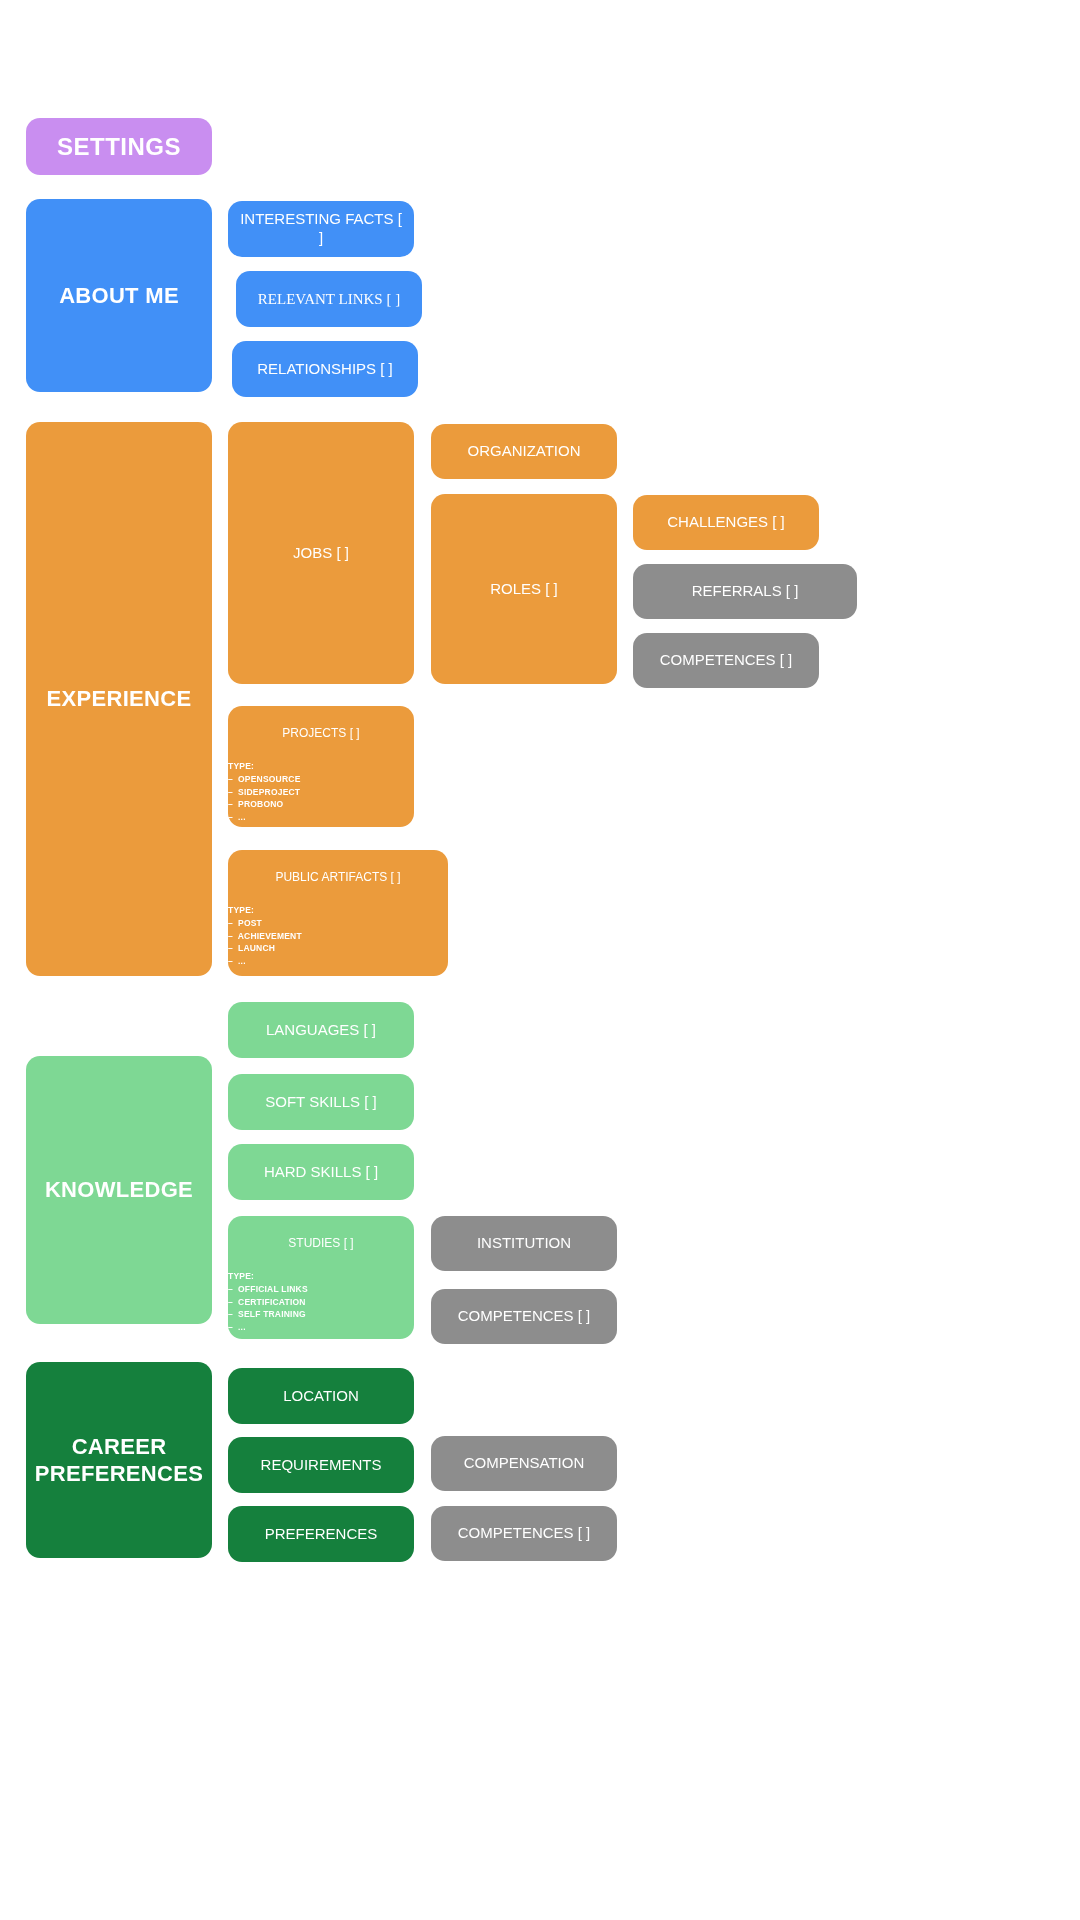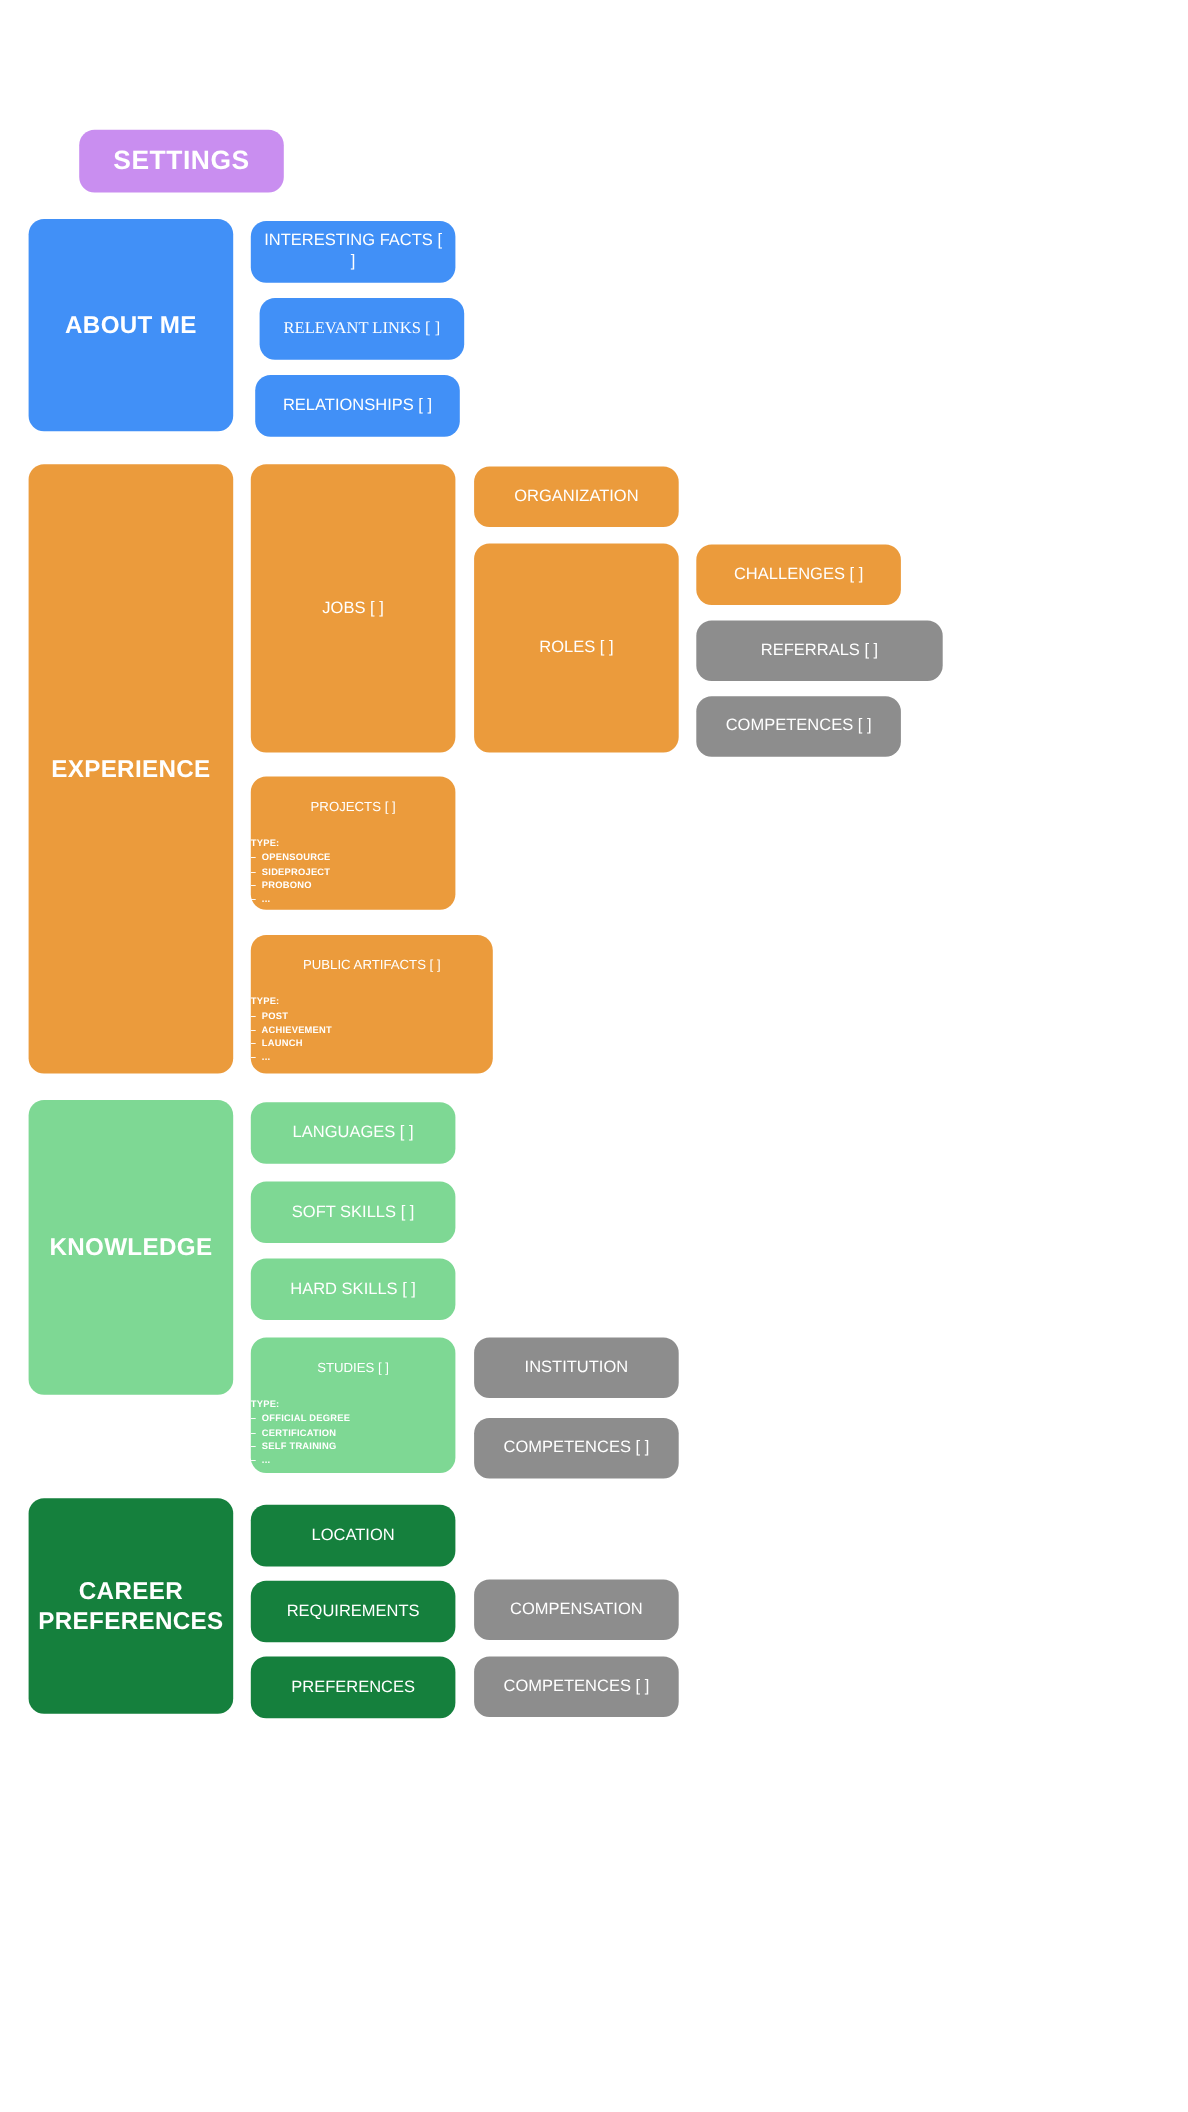--- a/index.html
+++ b/index.html
@@ -63,21 +63,21 @@
     margin:14px 0 0 14px;
     text-align:left;
     font-size:8.5px;
     font-weight:bold;
     line-height:1.52;
     letter-spacing:0.2px;
   }
   .type-block .type-label{display:block;}
   .type-block .type-item{display:block;white-space:pre;}
 
-  .c-purple{background:#c98ef0;margin-left:46px;}
+  .c-purple{background:#c98ef0;}
   .c-blue{background:#4190f7;}
   .c-orange{background:#eb9b3c;}
   .c-green{background:#7ed894;}
   .c-red{background:#15803d;}
   .c-grey{background:#8d8d8d;}
 </style>
 </head>
 <body>
 
 <div id="canvas">
@@ -117,30 +117,30 @@
     <span class="box-heading">PUBLIC ARTIFACTS [ ]</span>
     <span class="type-block">
       <span class="type-label">TYPE:</span>
       <span class="type-item">–  POST</span>
       <span class="type-item">–  ACHIEVEMENT</span>
       <span class="type-item">–  LAUNCH</span>
       <span class="type-item">–  ...</span>
     </span>
   </div>
 
-  <div class="box title-box c-green" style="left:26px;top:1000px;width:186px;height:268px;">KNOWLEDGE</div>
+  <div class="box title-box c-green" style="left:26px;top:1056px;width:186px;height:268px;">KNOWLEDGE</div>
   <div class="box c-green" style="left:228px;top:1002px;width:186px;height:56px;">LANGUAGES [ ]</div>
   <div class="box c-green" style="left:228px;top:1074px;width:186px;height:56px;">SOFT SKILLS [ ]</div>
   <div class="box c-green" style="left:228px;top:1144px;width:186px;height:56px;">HARD SKILLS [ ]</div>
 
   <div class="box with-list c-green" style="left:228px;top:1216px;width:186px;height:123px;">
     <span class="box-heading">STUDIES [ ]</span>
     <span class="type-block">
       <span class="type-label">TYPE:</span>
-      <span class="type-item">–  OFFICIAL DEGREE</span>
+      <span class="type-item">–  OFFICIAL LINKS</span>
       <span class="type-item">–  CERTIFICATION</span>
       <span class="type-item">–  SELF TRAINING</span>
       <span class="type-item">–  ...</span>
     </span>
   </div>
 
   <div class="box c-grey" style="left:431px;top:1216px;width:186px;height:55px;">INSTITUTION</div>
   <div class="box c-grey" style="left:431px;top:1289px;width:186px;height:55px;">COMPETENCES [ ]</div>
 
   <div class="box title-box c-red" style="left:26px;top:1362px;width:186px;height:196px;">

